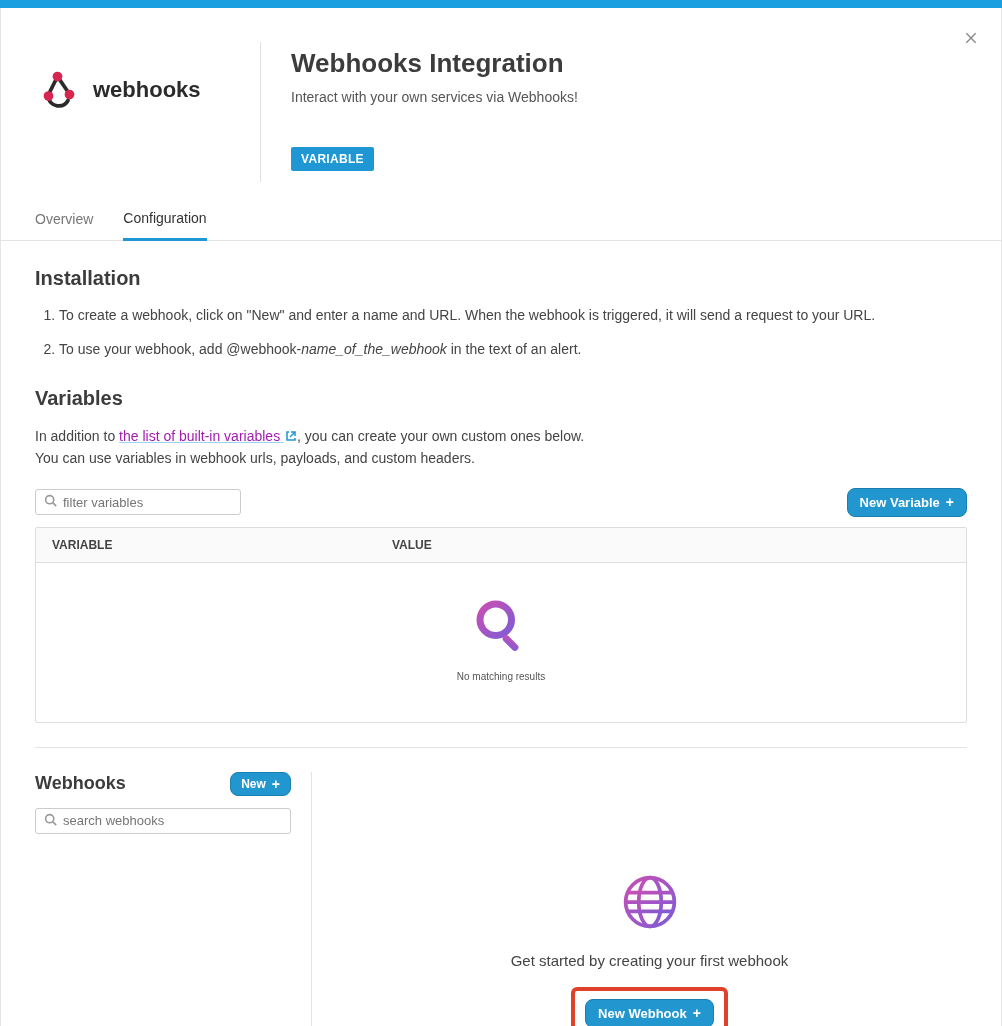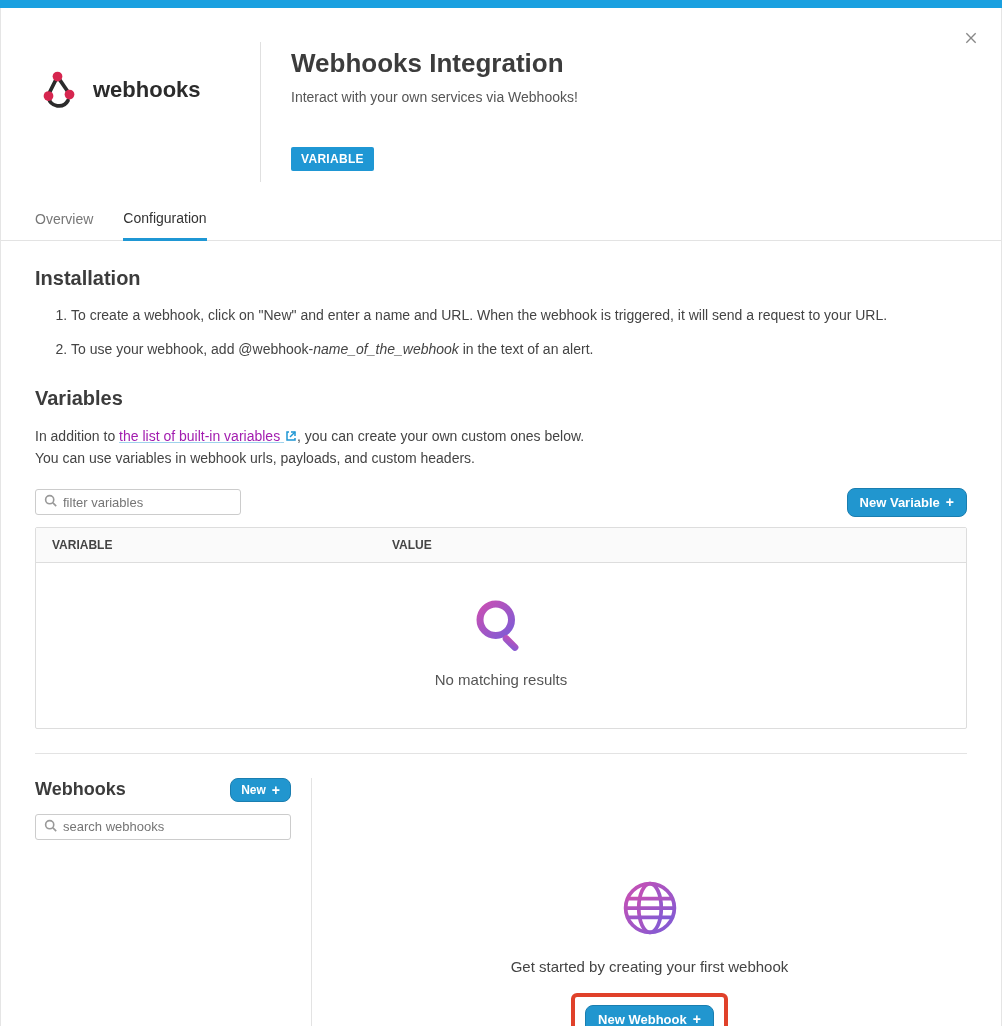--- a/index.html
+++ b/index.html
@@ -84,21 +84,21 @@
   }
   .tab.active {
     color: #333;
     font-weight: 500;
     border-bottom: 3px solid #1f97d4;
     margin-bottom: -1px;
   }
   .content { padding: 26px 34px 0 34px; }
   h2.sec { font-size: 20px; font-weight: 600; color: #3c3c3c; margin-bottom: 16px; }
   ol.steps { padding-left: 24px; font-size: 14px; color: #444; }
-  ol.steps li { margin-bottom: 14px; line-height: 1.4; margin-left: 12px; }
+  ol.steps li { margin-bottom: 14px; line-height: 1.4; }
   .italic { font-style: italic; }
   .var-section { margin-top: 28px; }
   .var-text { font-size: 14px; color: #444; line-height: 1.55; }
   .link { color: #a21caf; text-decoration: underline; text-decoration-color: #9fd2ec; cursor: pointer; }
   .ext-icon { display: inline-block; width: 12px; height: 12px; position: relative; margin-left: 1px; vertical-align: -1px; }
   .toolbar-row {
     display: flex;
     justify-content: space-between;
     align-items: center;
     margin-top: 18px;
@@ -144,21 +144,21 @@
     align-items: center;
   }
   .thead > div { padding: 10px 16px; }
   .th-var { width: 340px; }
   .th-val { flex: 1; }
   .empty-state {
     text-align: center;
     padding: 34px 0 40px 0;
   }
   .empty-state .big-search { width: 56px; height: 56px; margin: 0 auto 18px auto; display: block; }
-  .empty-state .msg { font-size: 15px; color: #555; font-weight: 500; }
+  .empty-state .msg { font-size: 10px; color: #555; font-weight: 500; }
   .hr { height: 1px; background: #e3e3e3; margin: 24px 0; }
   .bottom-zone {
     display: flex;
     gap: 20px;
   }
   .left-col { width: 256px; }
   .left-col .head-row {
     display: flex; justify-content: space-between; align-items: center;
     margin-bottom: 12px;
   }

